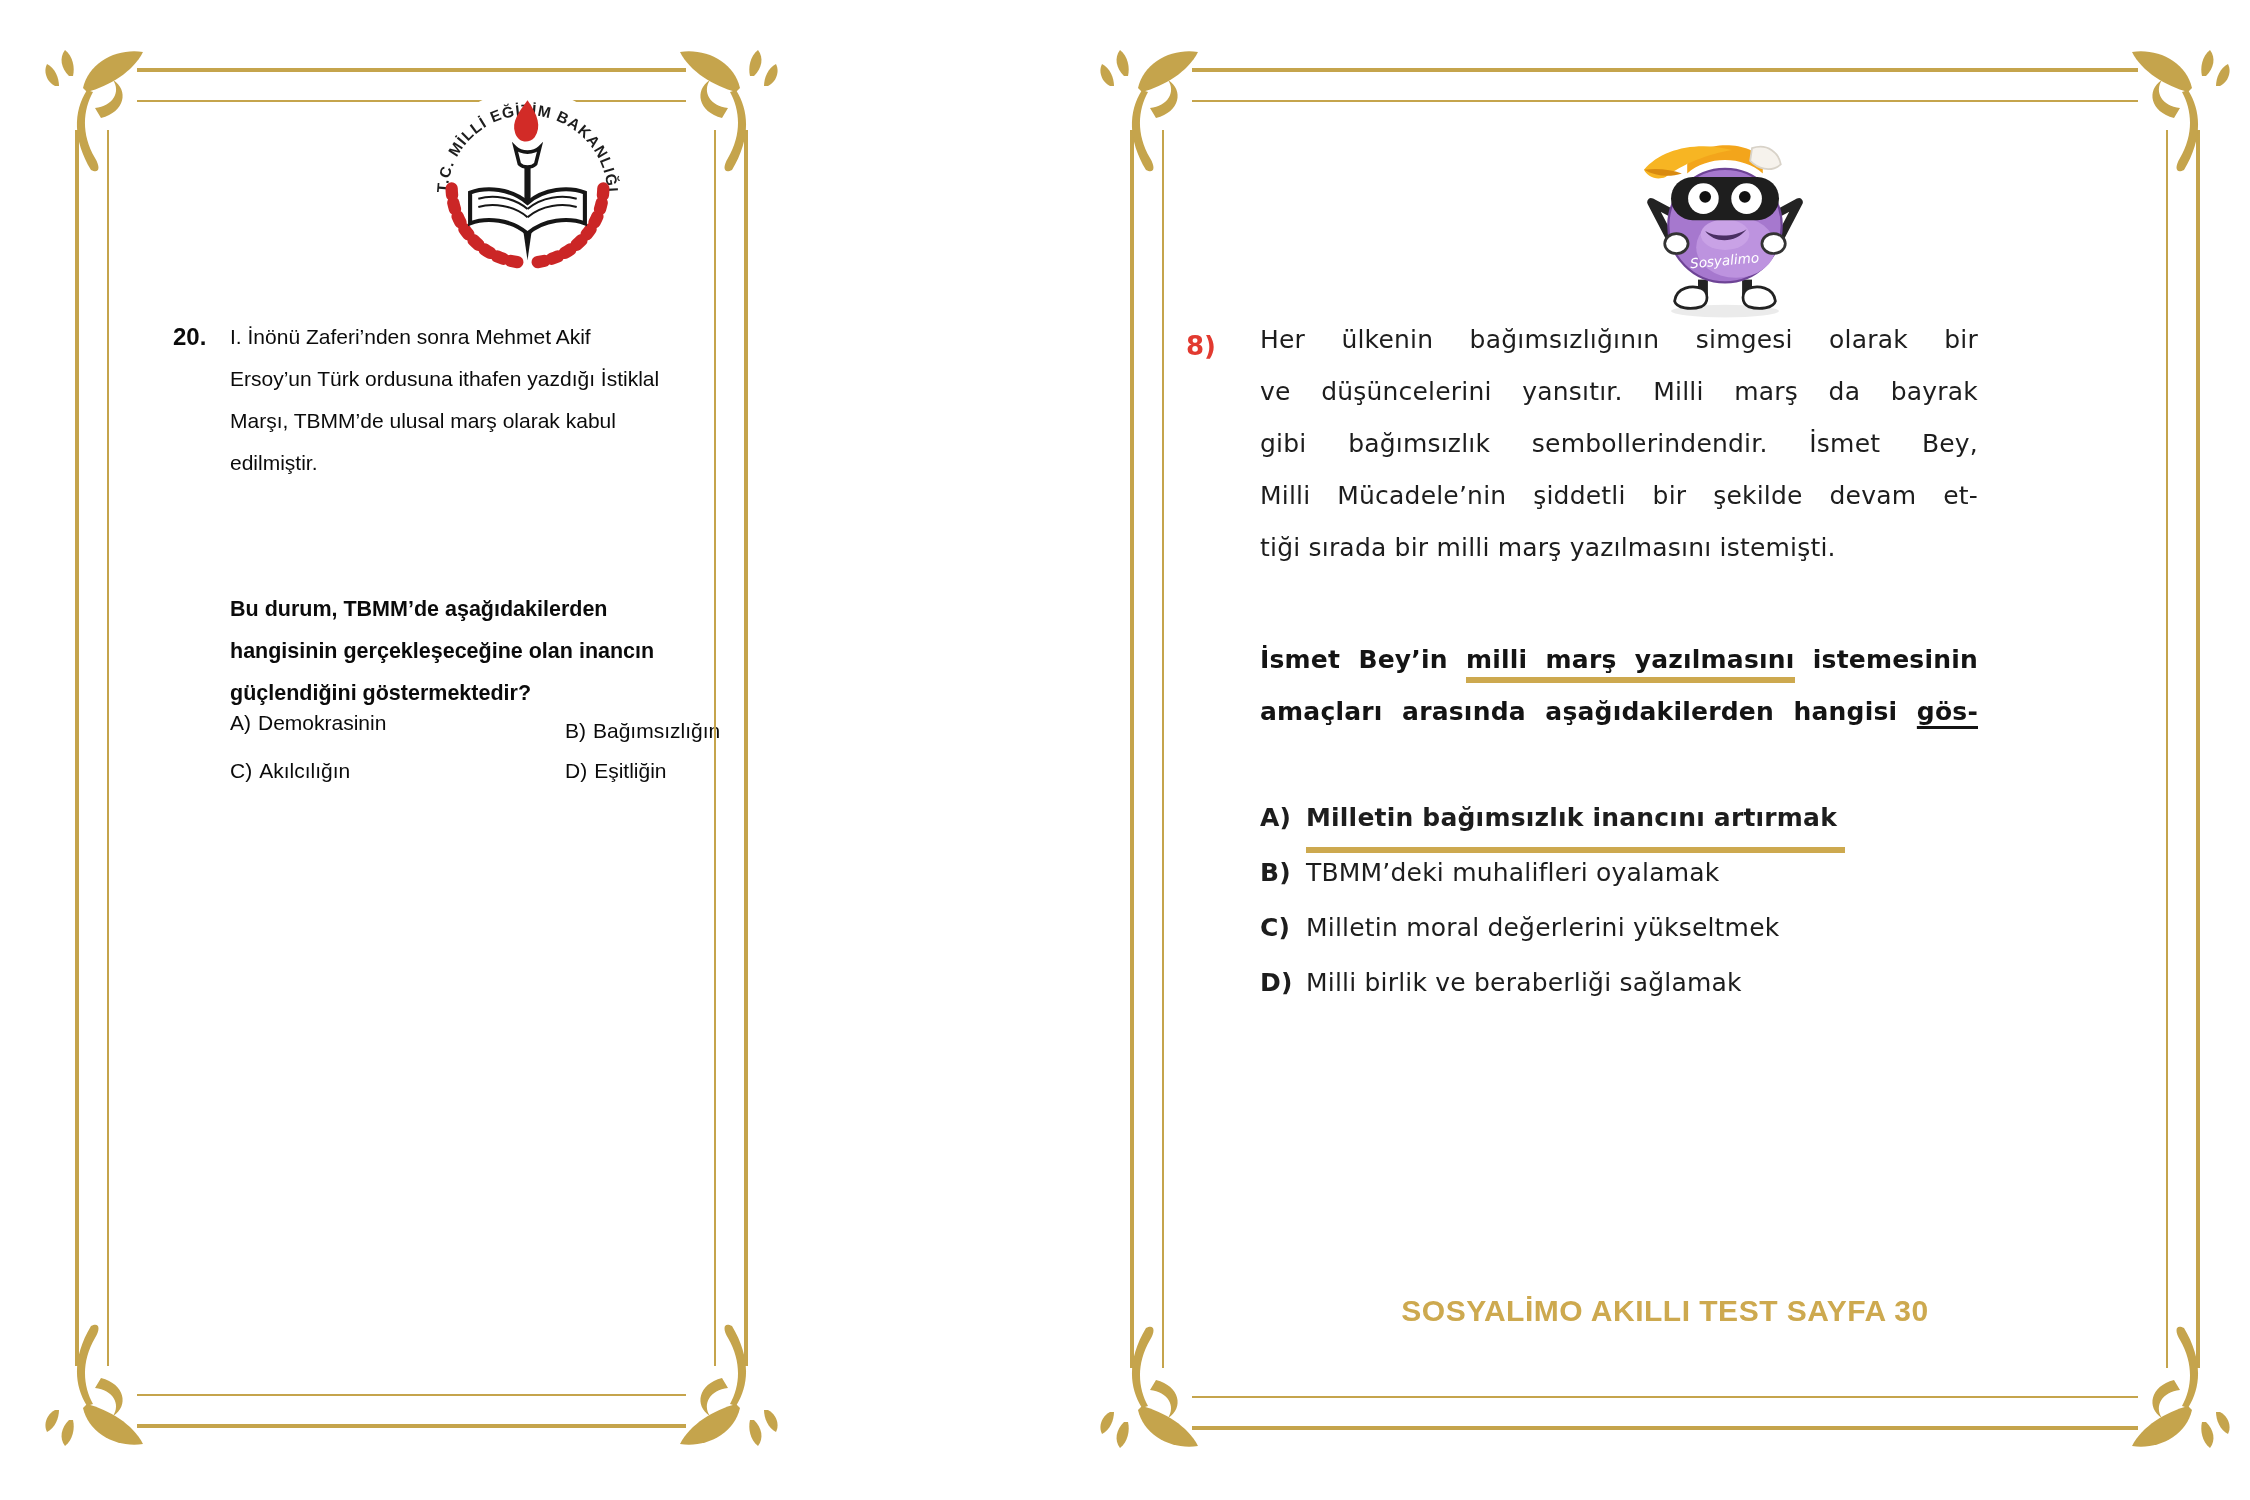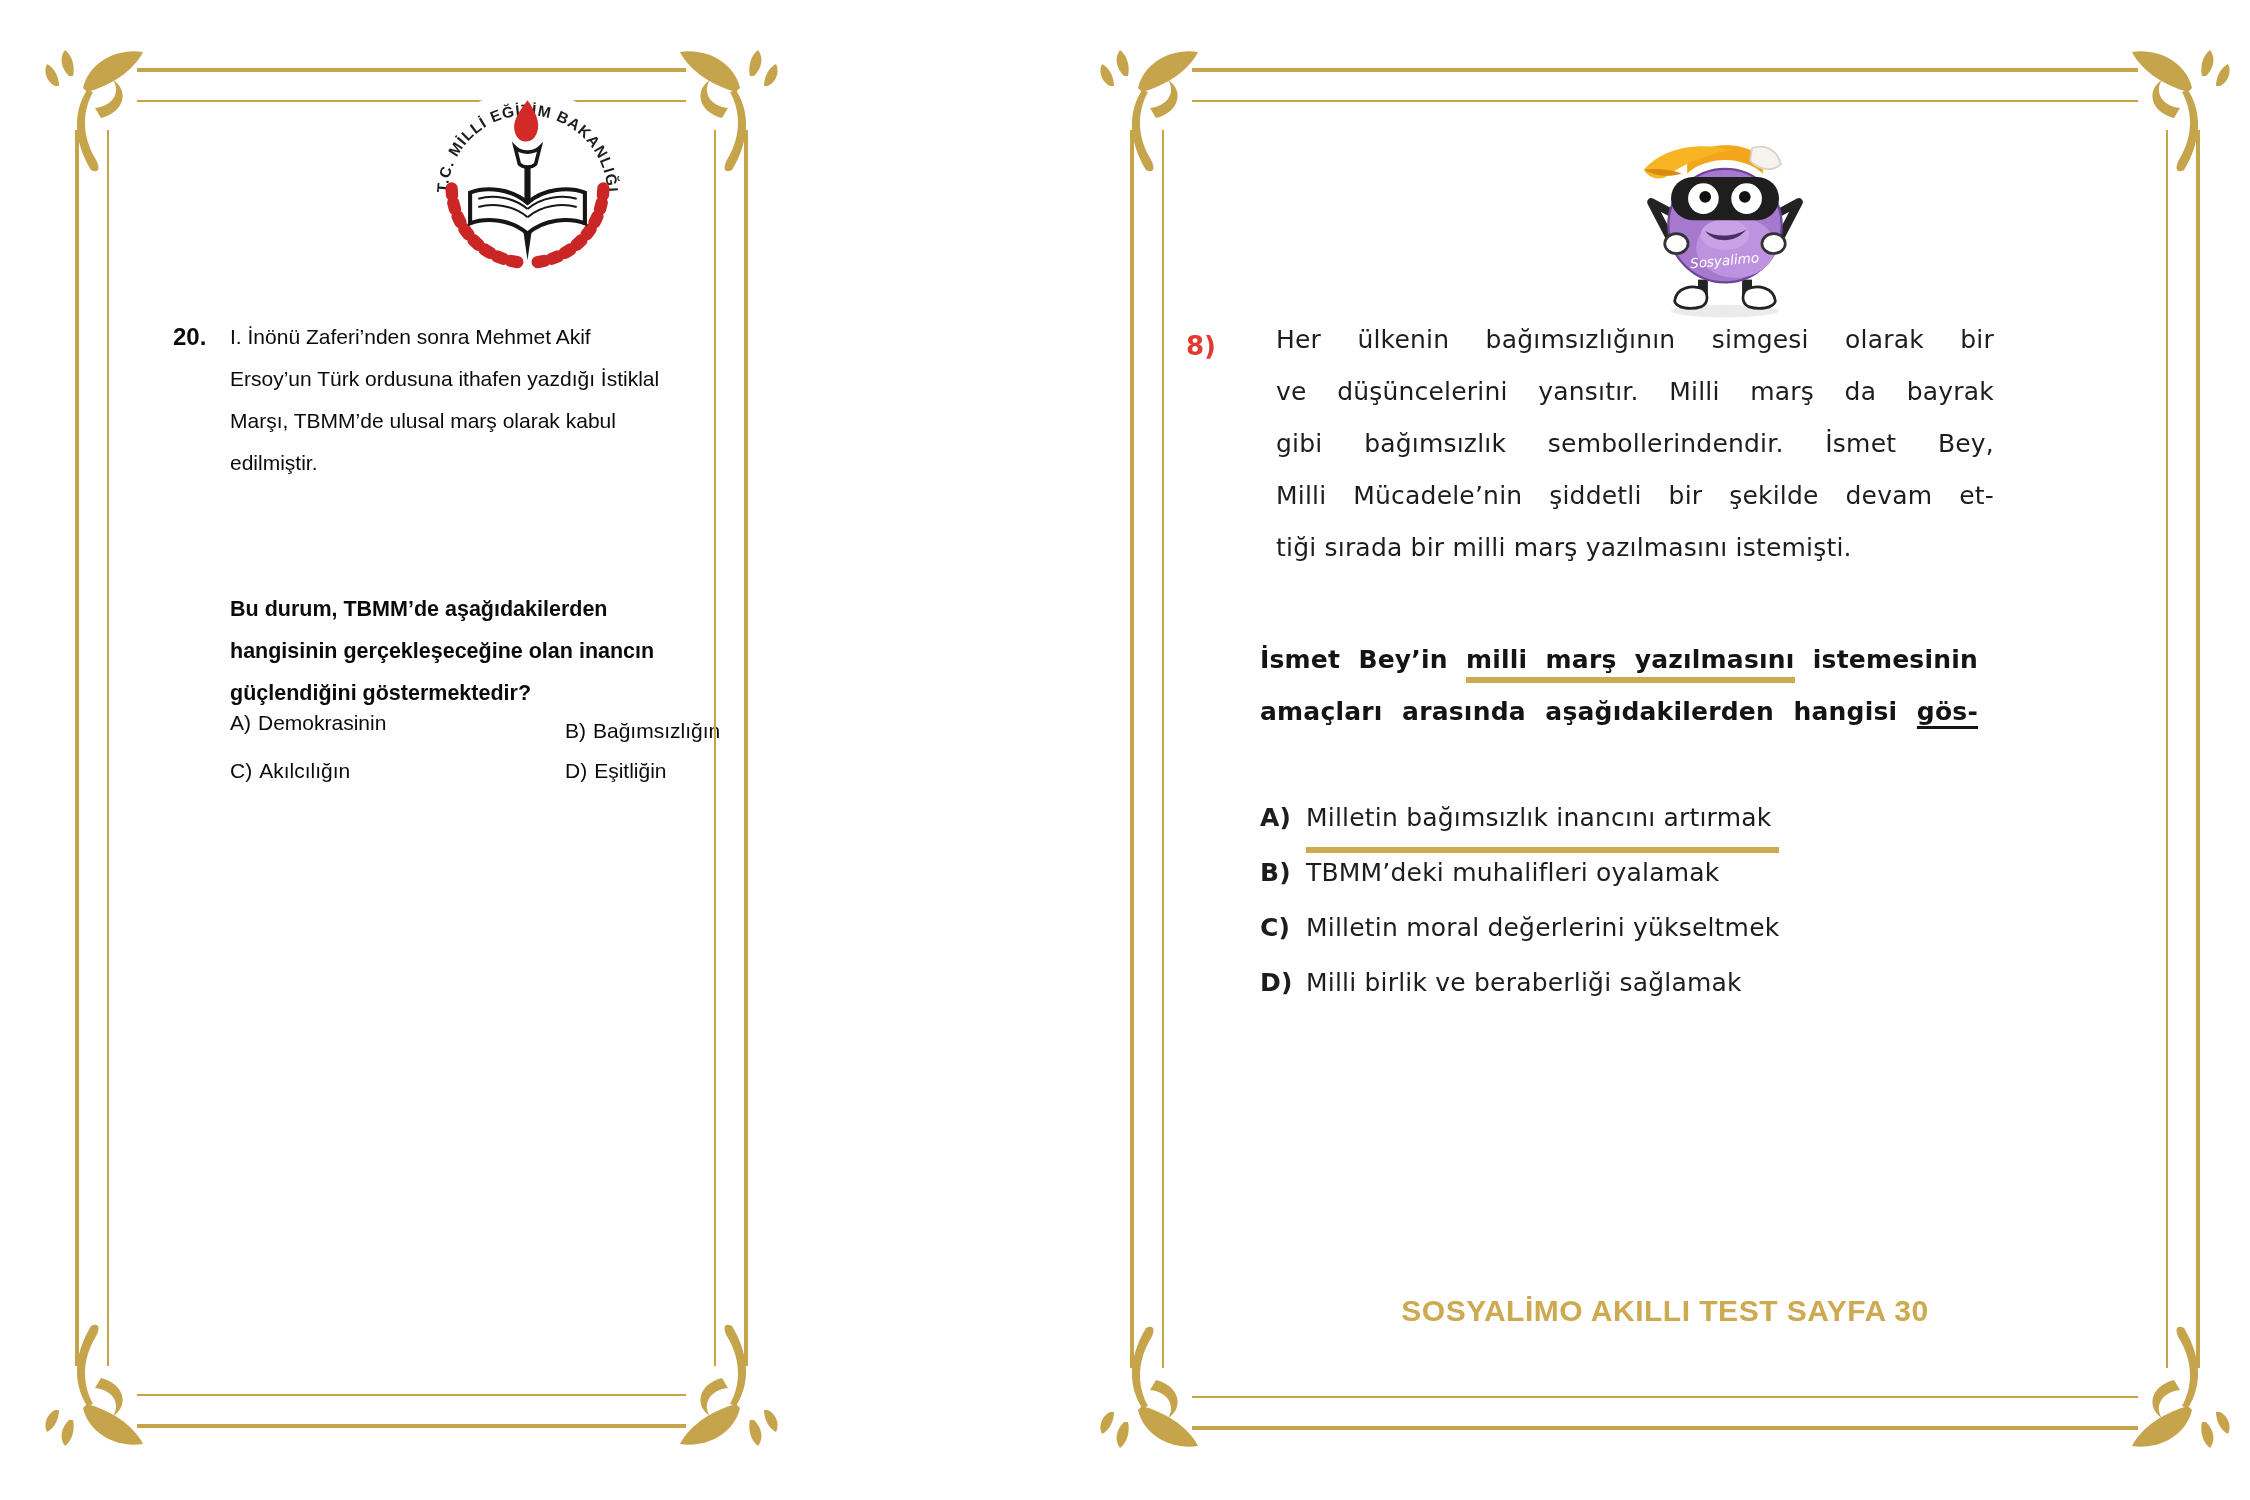--- a/index.html
+++ b/index.html
@@ -33,34 +33,34 @@
   .lopts{position:absolute;left:155px;top:640px;width:510px;height:110px;}
   .lopt{position:absolute;font-size:21px;line-height:30px;color:#0b0b0b;}
   .lopt .sp{margin-right:7px;}
   .lopt.a{left:0;top:0;} .lopt.b{left:335px;top:8px;}
   .lopt.c{left:0;top:48px;} .lopt.d{left:335px;top:48px;}
 
   
   #mascot{position:absolute;left:505px;top:46px;width:180px;height:196px;z-index:4;}
   .qnum-r{position:absolute;left:56px;top:252px;font-family:"DejaVu Sans",sans-serif;
           font-size:26px;font-weight:bold;line-height:52px;color:var(--red);}
-  .rbody{position:absolute;left:146px;top:246px;width:718px;font-family:"DejaVu Sans",sans-serif;
+  .rbody{position:absolute;left:130px;top:246px;width:718px;font-family:"DejaVu Sans",sans-serif;
          font-size:25px;letter-spacing:0.2px;color:#1d1d1d;}
   .jline{height:52px;line-height:52px;overflow:hidden;text-align:justify;}
   .jline::after{content:"";display:inline-block;width:100%;height:0;}
   .jline.last{text-align:left;} .jline.last::after{content:none;}
   .rprompt{position:absolute;left:130px;top:566px;width:718px;font-family:"DejaVu Sans",sans-serif;
          font-size:25px;font-weight:bold;letter-spacing:0.2px;color:#141414;}
   .u-gold{border-bottom:6px solid var(--gold2);padding-bottom:3px;}
   .u-black{text-decoration:underline;text-decoration-thickness:2.5px;text-underline-offset:6px;}
   .ropts{position:absolute;left:130px;top:730px;width:760px;font-family:"DejaVu Sans",sans-serif;
          font-size:25px;letter-spacing:0.2px;color:#1d1d1d;}
   .ropt{height:55px;line-height:40px;display:flex;}
   .ropt-label{width:46px;font-weight:bold;flex:none;}
-  .ropt .u-opt{border-bottom:6px solid var(--gold2);padding-bottom:20px;padding-right:8px;}
+  .ropt .u-opt{border-bottom:6px solid var(--gold2);padding-bottom:20px;padding-right:8px;font-weight:bold;}
   .footer-r{position:absolute;left:0;top:1226px;width:100%;text-align:center;
          font-size:30px;font-weight:bold;letter-spacing:0.5px;color:var(--gold2);z-index:4;}
 </style>
 </head>
 <body>
 
 <svg width="0" height="0" style="position:absolute">
   <defs>
     <g id="corner-ornament-shape" fill="#C5A44C">
       <path d="M38 46 C44 20 72 6 98 10 C88 30 64 44 42 50 Z"></path>

